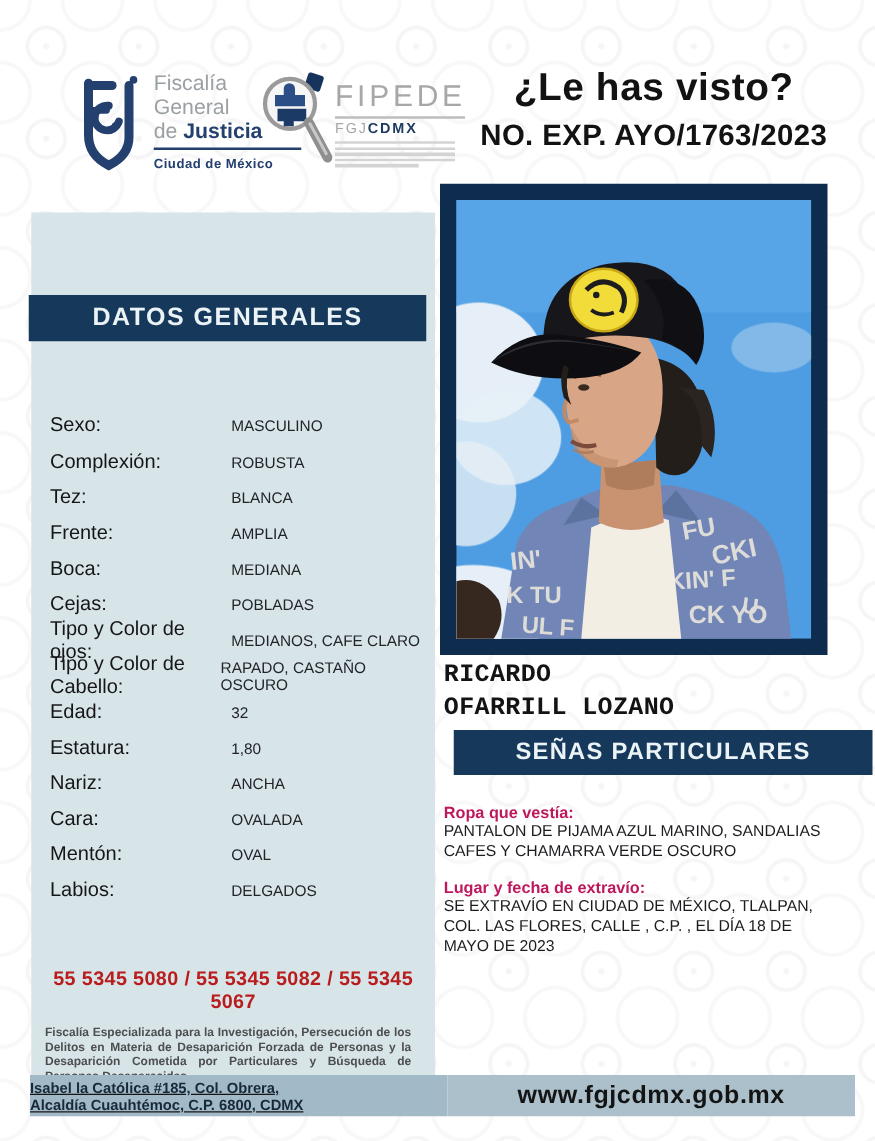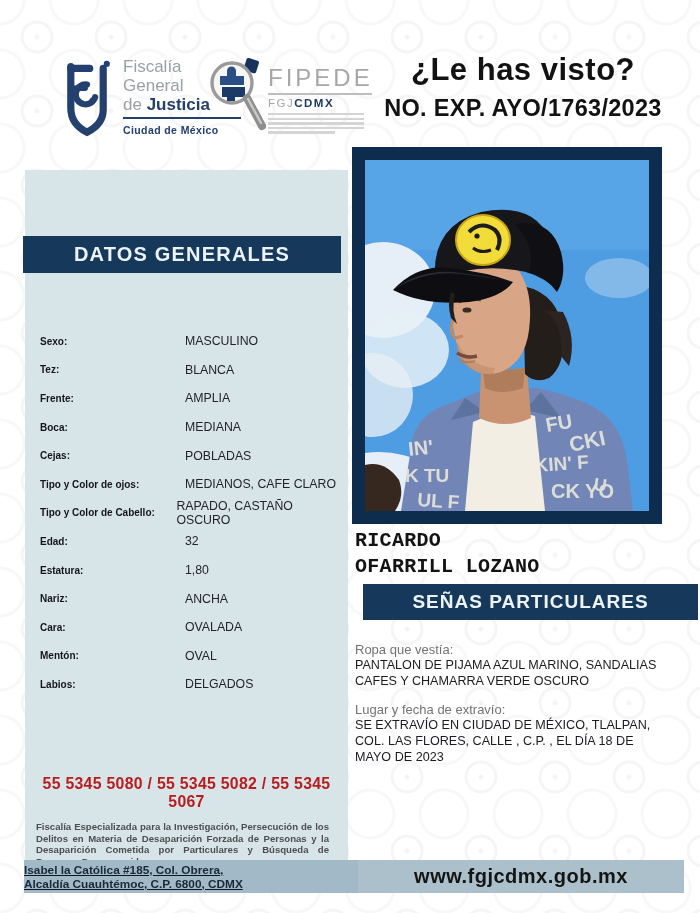--- a/index.html
+++ b/index.html
@@ -46,21 +46,21 @@
   .headline .q{font-size:31px;font-weight:bold;color:#121212;letter-spacing:.5px;}
   .headline .exp{font-size:23.5px;font-weight:bold;color:#121212;margin-top:7px;letter-spacing:.3px;}
 
   
   .left-panel{left:25px;top:170px;width:323px;height:692px;background:var(--panel-blue);}
   .datos-bar{left:23px;top:236px;width:318px;height:37px;background:var(--navy);
              color:#ecf3f6;font-weight:bold;font-size:20px;letter-spacing:1.2px;
              text-align:center;line-height:37px;}
   .fields{left:40px;top:327px;width:300px;}
   .field-row{display:flex;height:28.6px;align-items:center;}
-  .field-label{width:145px;font-weight:bold;font-size:10px;color:#15151a;}
+  .field-label{width:145px;font-weight:normal;font-size:16px;color:#15151a;}
   .field-value{font-size:12.3px;color:#23232a;}
 
   .phones{left:25px;top:772px;width:323px;text-align:center;}
   .phones .line1{font-size:14.3px;color:#3a3f44;}
   .phones .line2{font-size:15.8px;font-weight:bold;color:#b91c1c;margin-top:3px;letter-spacing:.3px;}
 
   .legal{left:36px;top:821px;width:293px;font-size:9.6px;font-weight:bold;color:#4e4e50;
          line-height:11.6px;text-align:justify;}
 
   .address-bar{left:24px;top:860px;width:334px;height:33px;background:var(--bar-gray);
@@ -75,21 +75,21 @@
   .photo-frame{left:352px;top:147px;width:310px;height:377px;background:var(--frame-navy);padding:13px;}
   .photo-frame svg{display:block;}
 
   .name-block{left:355px;top:528px;width:335px;font-size:20px;font-weight:bold;color:#131313;
               line-height:26px;letter-spacing:.3px;font-family:Liberation Mono, monospace;}
   .senas-bar{left:363px;top:584px;width:335px;height:36px;background:var(--navy);
              color:#ecf3f6;font-weight:bold;font-size:19px;letter-spacing:1px;
              text-align:center;line-height:36px;}
   .senas-content{left:355px;top:629px;width:334px;}
   .senas-desc{font-size:12.6px;line-height:16px;color:#1c1c20;}
-  .senas-label{font-size:13px;font-weight:normal;color:#737373;margin-top:13px;}
+  .senas-label{font-size:13px;font-weight:bold;color:#be185d;margin-top:13px;}
   .senas-text{font-size:12.6px;line-height:16px;color:#1c1c20;width:318px;}
 </style>
 </head>
 <body>
 
 <div class="abs fgj-logo">
   <span>
     <svg width="54" height="84" viewBox="0 0 60 92">
       <path d="M12 10 V56 Q12 74 30 83 Q48 74 48 58 V12" fill="none" stroke="#24406F" stroke-width="8" stroke-linecap="round"></path>
       <path d="M12 12 H33" fill="none" stroke="#24406F" stroke-width="8" stroke-linecap="round"></path>
@@ -138,20 +138,24 @@
 </div>
 
 <div class="abs left-panel"></div>
 
 <div class="abs datos-bar">DATOS GENERALES</div>
 
 <div class="abs fields" id="fields-container">
     <div class="field-row">
       <div class="field-label">Sexo:</div>
       <div class="field-value">MASCULINO</div>
+    </div>
+    <div class="field-row">
+      <div class="field-label">Complexión:</div>
+      <div class="field-value">ROBUSTA</div>
     </div>
     <div class="field-row">
       <div class="field-label">Tez:</div>
       <div class="field-value">BLANCA</div>
     </div>
     <div class="field-row">
       <div class="field-label">Frente:</div>
       <div class="field-value">AMPLIA</div>
     </div>
     <div class="field-row">

